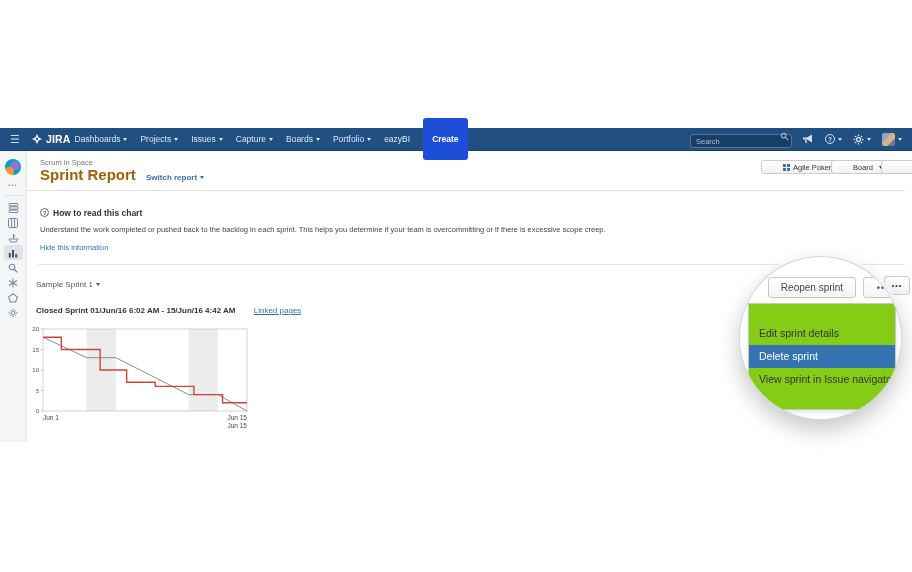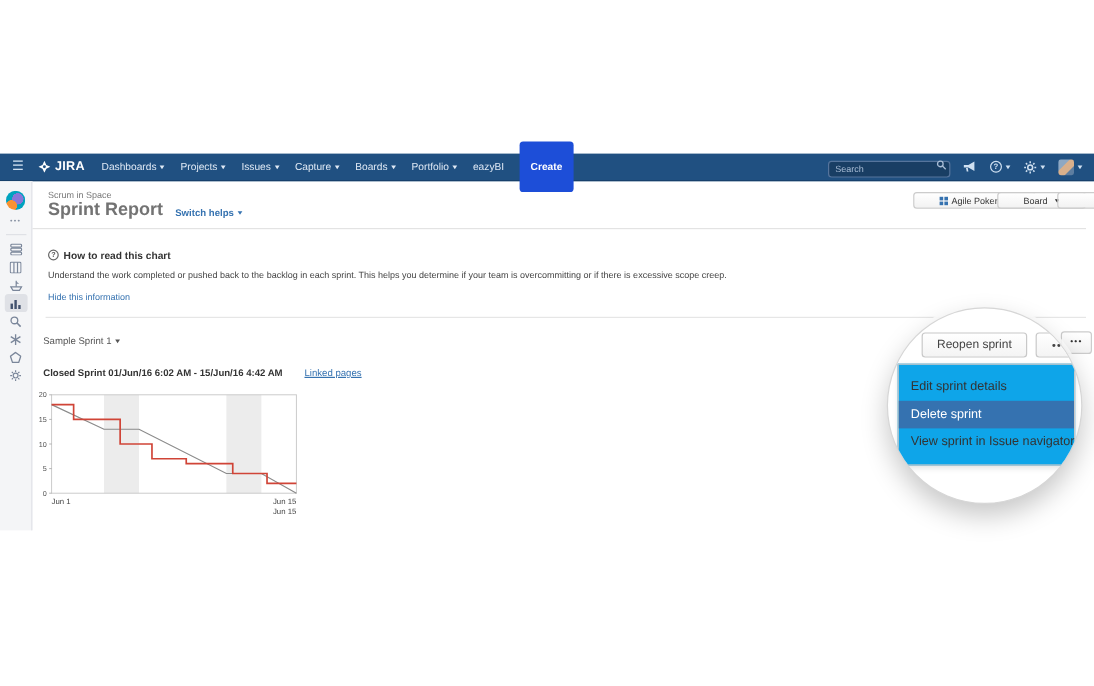--- a/index.html
+++ b/index.html
@@ -4,21 +4,21 @@
 <style>
   * { margin:0; padding:0; box-sizing:border-box; }
   html,body { background:#fff; }
   body { font-family:"Liberation Sans", sans-serif; }
   .screen { position:relative; width:912px; height:572px; background:#fff; overflow:hidden; margin:0 auto; }
 
   
   .navbar { position:absolute; left:0; top:128px; width:912px; height:23px; background:#205081;
             border-bottom:1px solid #17406b; display:flex; align-items:center; padding:0 10px; }
   .hamburger { color:#cfe0f1; font-size:11px; margin-right:12px; cursor:pointer; line-height:1; }
-  .brand { display:flex; align-items:center; gap:4px; margin-right:14px; }
+  .brand { display:flex; align-items:center; gap:4px; margin-right:4px; }
   .brand-name { color:#fff; font-weight:bold; font-size:10.5px; letter-spacing:.2px; }
   .nav-item { color:#dfe9f5; font-size:8.5px; margin-right:13px; cursor:pointer; white-space:nowrap; }
   .caret { display:inline-block; width:0; height:0; border-left:2.5px solid transparent;
            border-right:2.5px solid transparent; border-top:3px solid currentColor;
            margin-left:3px; vertical-align:middle; }
   .create-btn { background:#1d4ed8; color:#fff; font-size:8.5px; font-weight:bold; border:none;
                 border-radius:3px; padding:16px 9px; cursor:pointer; }
   .nav-right { margin-left:auto; display:flex; align-items:center; gap:11px; }
   .search-wrap { position:relative; }
   .search-input { width:102px; height:14px; background:rgba(0,0,0,.22); border:1px solid #56749c;
@@ -41,21 +41,21 @@
         radial-gradient(circle at 62% 42%, #8777d9 0 34%, rgba(0,0,0,0) 35%),
         #00a3bf; }
   .side-more { color:#8993a4; font-size:6px; letter-spacing:1px; margin-top:7px; cursor:pointer; }
   .side-div { width:17px; height:1px; background:#dfe1e6; margin:7px 0 4px 0; }
   .side-item { width:19px; height:15px; display:flex; align-items:center; justify-content:center;
                border-radius:3px; cursor:pointer; color:#7a869a; }
   .side-item.selected { background:#dfe1e6; }
 
   
   .breadcrumb { position:absolute; left:40px; top:158px; font-size:7.5px; color:#777; cursor:pointer; }
-  .page-title { position:absolute; left:40px; top:166px; font-size:15px; font-weight:bold; color:#737373; }
+  .page-title { position:absolute; left:40px; top:166px; font-size:15px; font-weight:bold; color:#a16207; }
   .switch-report { position:absolute; left:146px; top:173px; font-size:8px; color:#3572b0;
                    font-weight:bold; cursor:pointer; }
   .hdr-btn { position:absolute; height:14px; background:linear-gradient(#fff,#f2f2f2);
              border:1px solid #ccc; border-radius:3px; font-size:7.5px; color:#333;
              display:flex; align-items:center; padding:0 21px; gap:3px; cursor:pointer;
              font-family:"Liberation Sans", sans-serif; }
   .btn-agile { left:761px; top:160px; }
   .btn-board { left:831px; top:160px; }
   .btn-person { left:881px; top:160px; width:19px; justify-content:center; }
   .ap-ico { display:inline-grid; grid-template-columns:3px 3px; grid-template-rows:3px 3px; gap:1px; }
@@ -87,22 +87,22 @@
                      display:flex; align-items:center; justify-content:center;
                      color:#333; font-size:7px; letter-spacing:1px; cursor:pointer; }
   .lens { position:absolute; left:739px; top:256px; width:163px; height:164px; border-radius:50%;
           background:#fff; border:1px solid #d6d6d6; overflow:hidden; z-index:5;
           box-shadow:0 10px 22px rgba(0,0,0,.22), 0 0 0 3px rgba(255,255,255,.9); }
   .lens-btn { position:absolute; background:linear-gradient(#fff,#f4f4f4); border:1px solid #c8c8c8;
               border-radius:3px; font-size:10px; color:#444; display:flex; align-items:center;
               justify-content:center; cursor:pointer; font-family:"Liberation Sans", sans-serif; }
   .reopen-btn { left:28px; top:20px; width:88px; height:21px; }
   .more-btn { left:123px; top:20px; width:40px; height:21px; letter-spacing:1px; font-weight:bold; font-size:9px; }
-  .lens-menu { position:absolute; left:8px; top:46px; width:148px; background:#0ea5e9;
-               border:1px solid #c8c8c8; box-shadow:0 2px 5px rgba(0,0,0,.12); padding:7px 0; }
+  .lens-menu { position:absolute; left:8px; top:46px; width:148px; background:#84cc16;
+               border:1px solid #c8c8c8; box-shadow:0 2px 5px rgba(0,0,0,.12); padding:18px 0; }
   .menu-item { height:23px; line-height:23px; padding:0 10px; font-size:10.5px; color:#333;
                cursor:pointer; white-space:nowrap; }
   .menu-item.selected { background:#3572b0; color:#fff; }
 </style>
 </head>
 <body>
 
 <div class="screen">
 
   <div class="navbar">
@@ -230,21 +230,21 @@
           <line x1="2.2" y1="9.8" x2="3.4" y2="8.6"></line>
             <line x1="8.6" y1="3.4" x2="9.8" y2="2.2"></line>
         </g>
       </svg>
     </div>
   </div>
 
   <div class="breadcrumb">Scrum in Space</div>
   <div class="page-title">Sprint Report</div>
   <div class="switch-report">
-    <span>Switch helps</span><span class="caret"></span>
+    <span>Switch report</span><span class="caret"></span>
   </div>
 
   <div class="hdr-btn btn-agile">
     <span class="ap-ico">
         <i></i>
         <i></i>
         <i></i>
         <i></i>
       </span>
     <span>Agile Poker</span>

